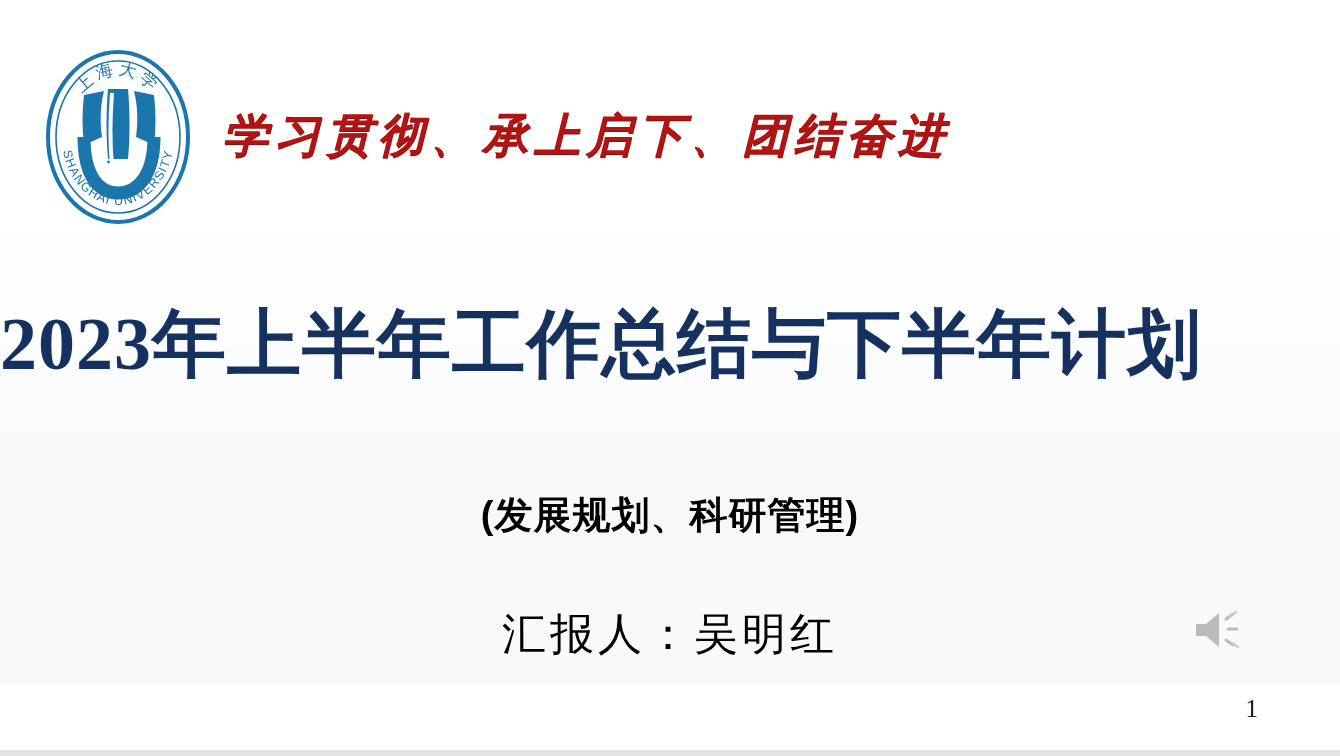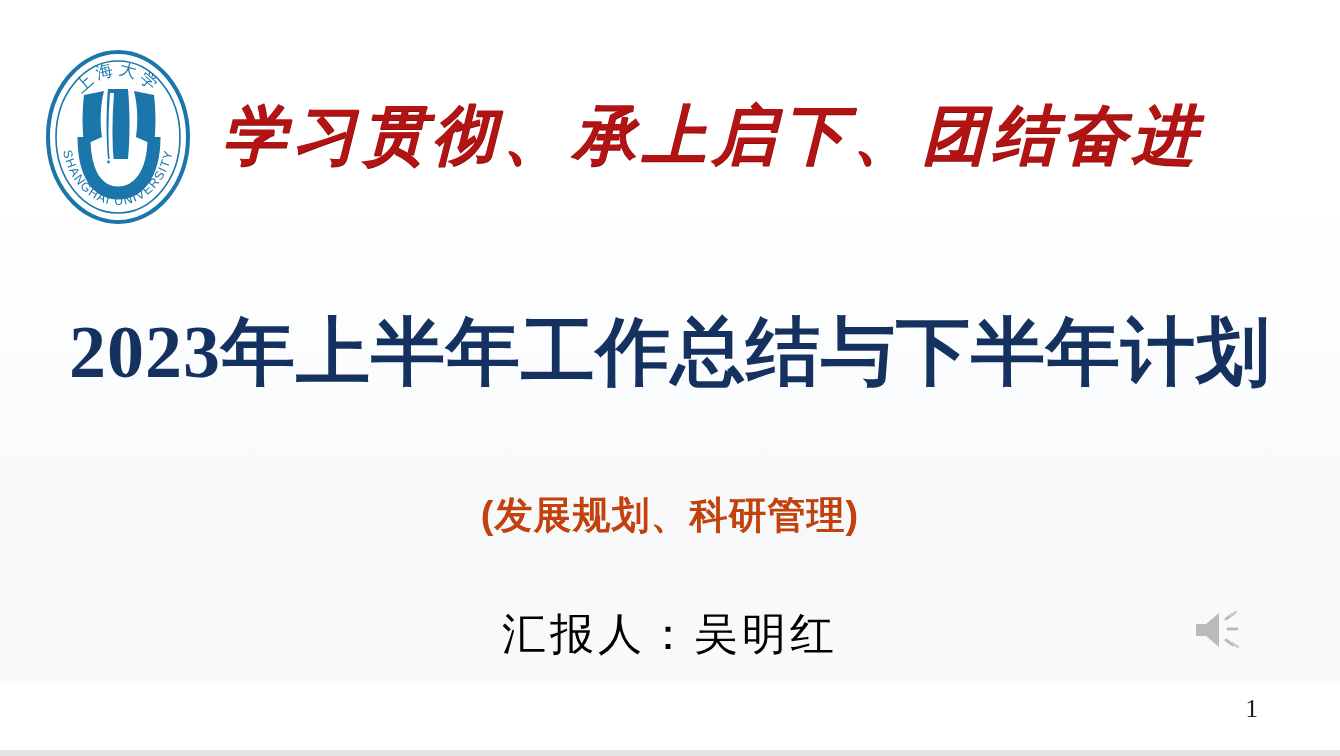--- a/index.html
+++ b/index.html
@@ -66,52 +66,50 @@
   #calligraphy {
     position: absolute;
     left: 222px;
     top: 96px;
     width: 740px;
     height: 78px;
     color: #b21414;
     font-family: "DejaVu Serif", "Liberation Serif", serif;
     font-style: italic;
     font-weight: bold;
-    font-size: 64px;
+    font-size: 46px;
     letter-spacing: 6px;
     line-height: 78px;
     white-space: nowrap;
     text-shadow: 0.5px 0.5px 0 #8f0d0d;
   }
 
   
   #main-title {
     position: absolute;
     left: 0;
     top: 296px;
     width: 1340px;
-    text-align: center;
     color: #15315f;
     font-family: "Liberation Serif", "DejaVu Serif", serif;
     font-weight: bold;
     font-size: 74px;
     line-height: 96px;
     letter-spacing: 1px;
     white-space: nowrap;
-    margin-top: 8px;
   }
 
   
   #subtitle {
     position: absolute;
     left: 0;
     top: 489px;
     width: 1340px;
     text-align: center;
-    color: #c2410c;
+    color: #000000;
     font-family: "Liberation Sans", "DejaVu Sans", sans-serif;
     font-weight: bold;
     font-size: 38px;
     line-height: 52px;
     letter-spacing: 1px;
     white-space: nowrap;
   }
 
   
   #presenter {

